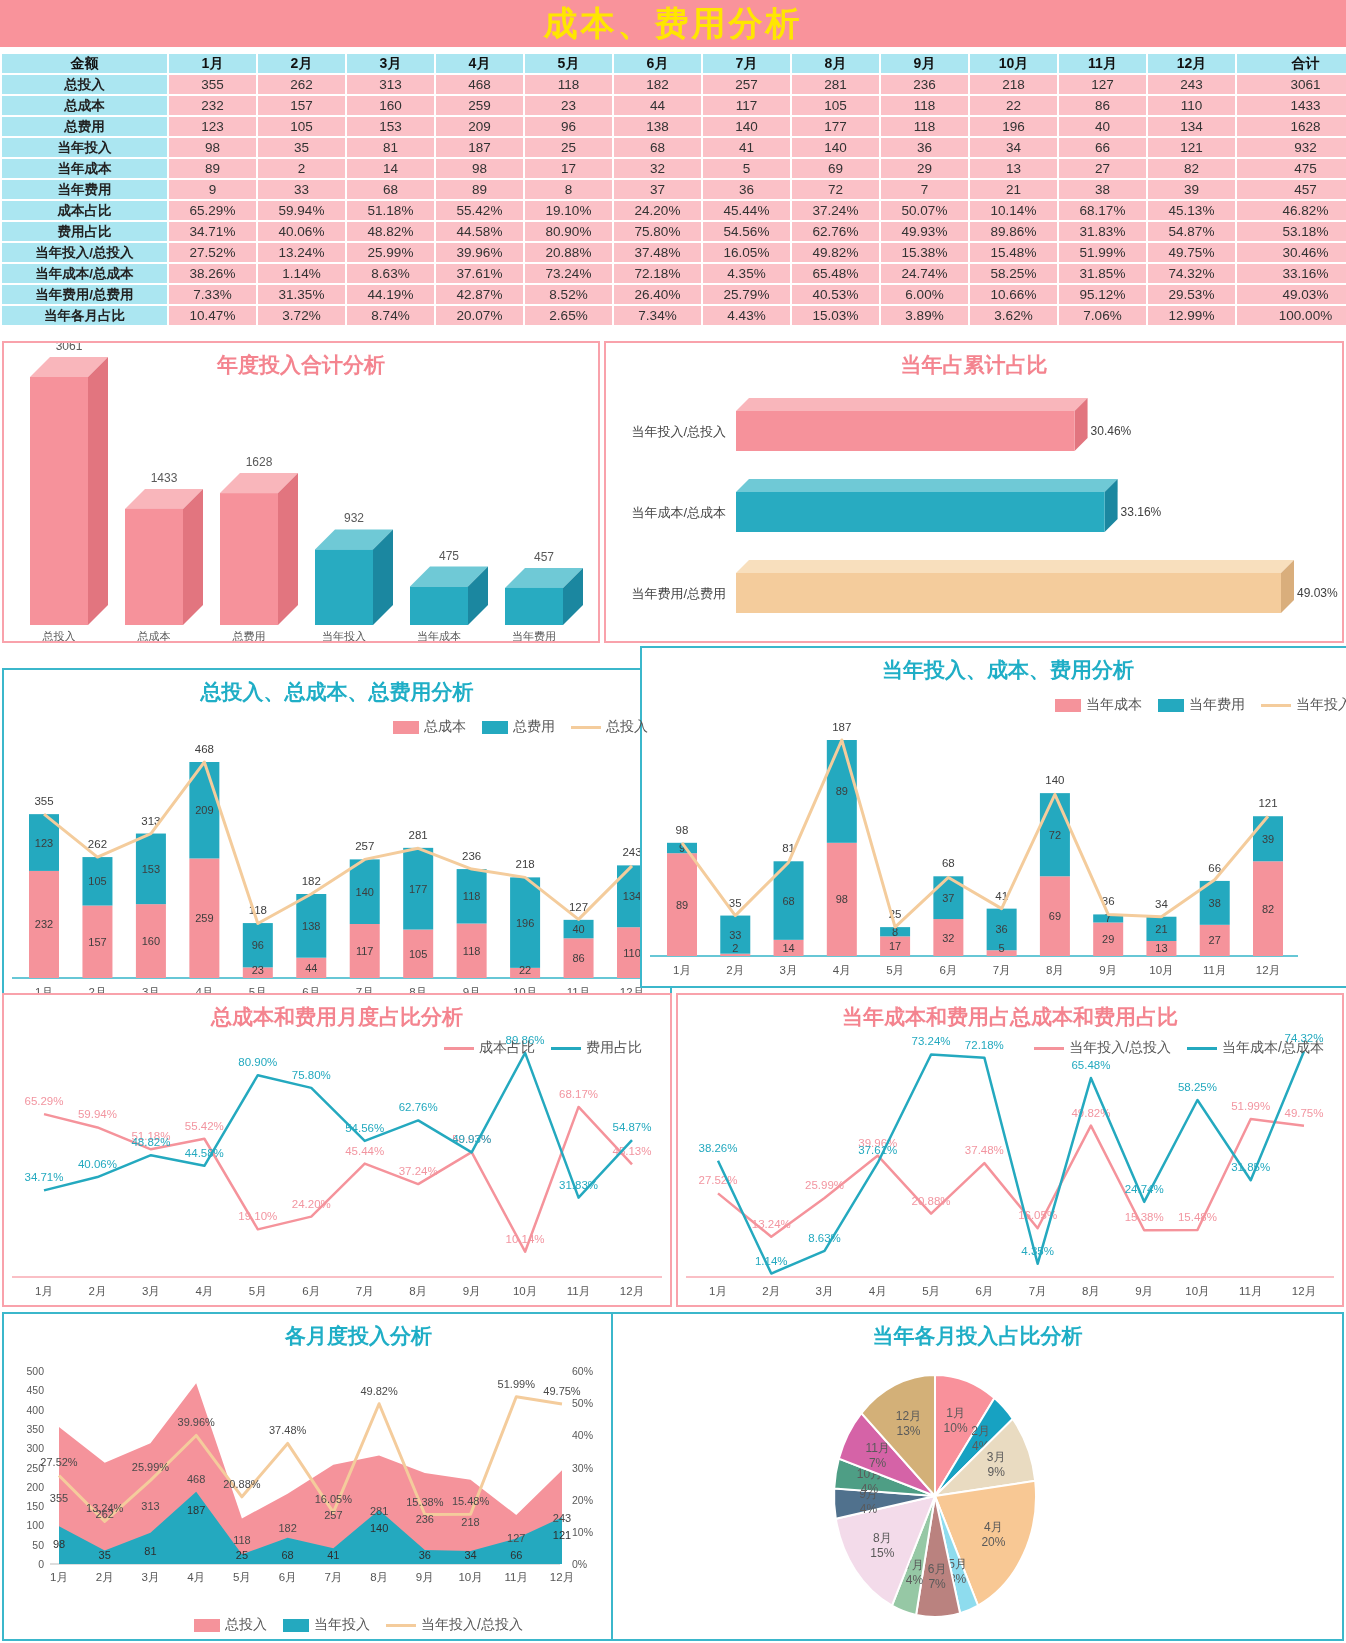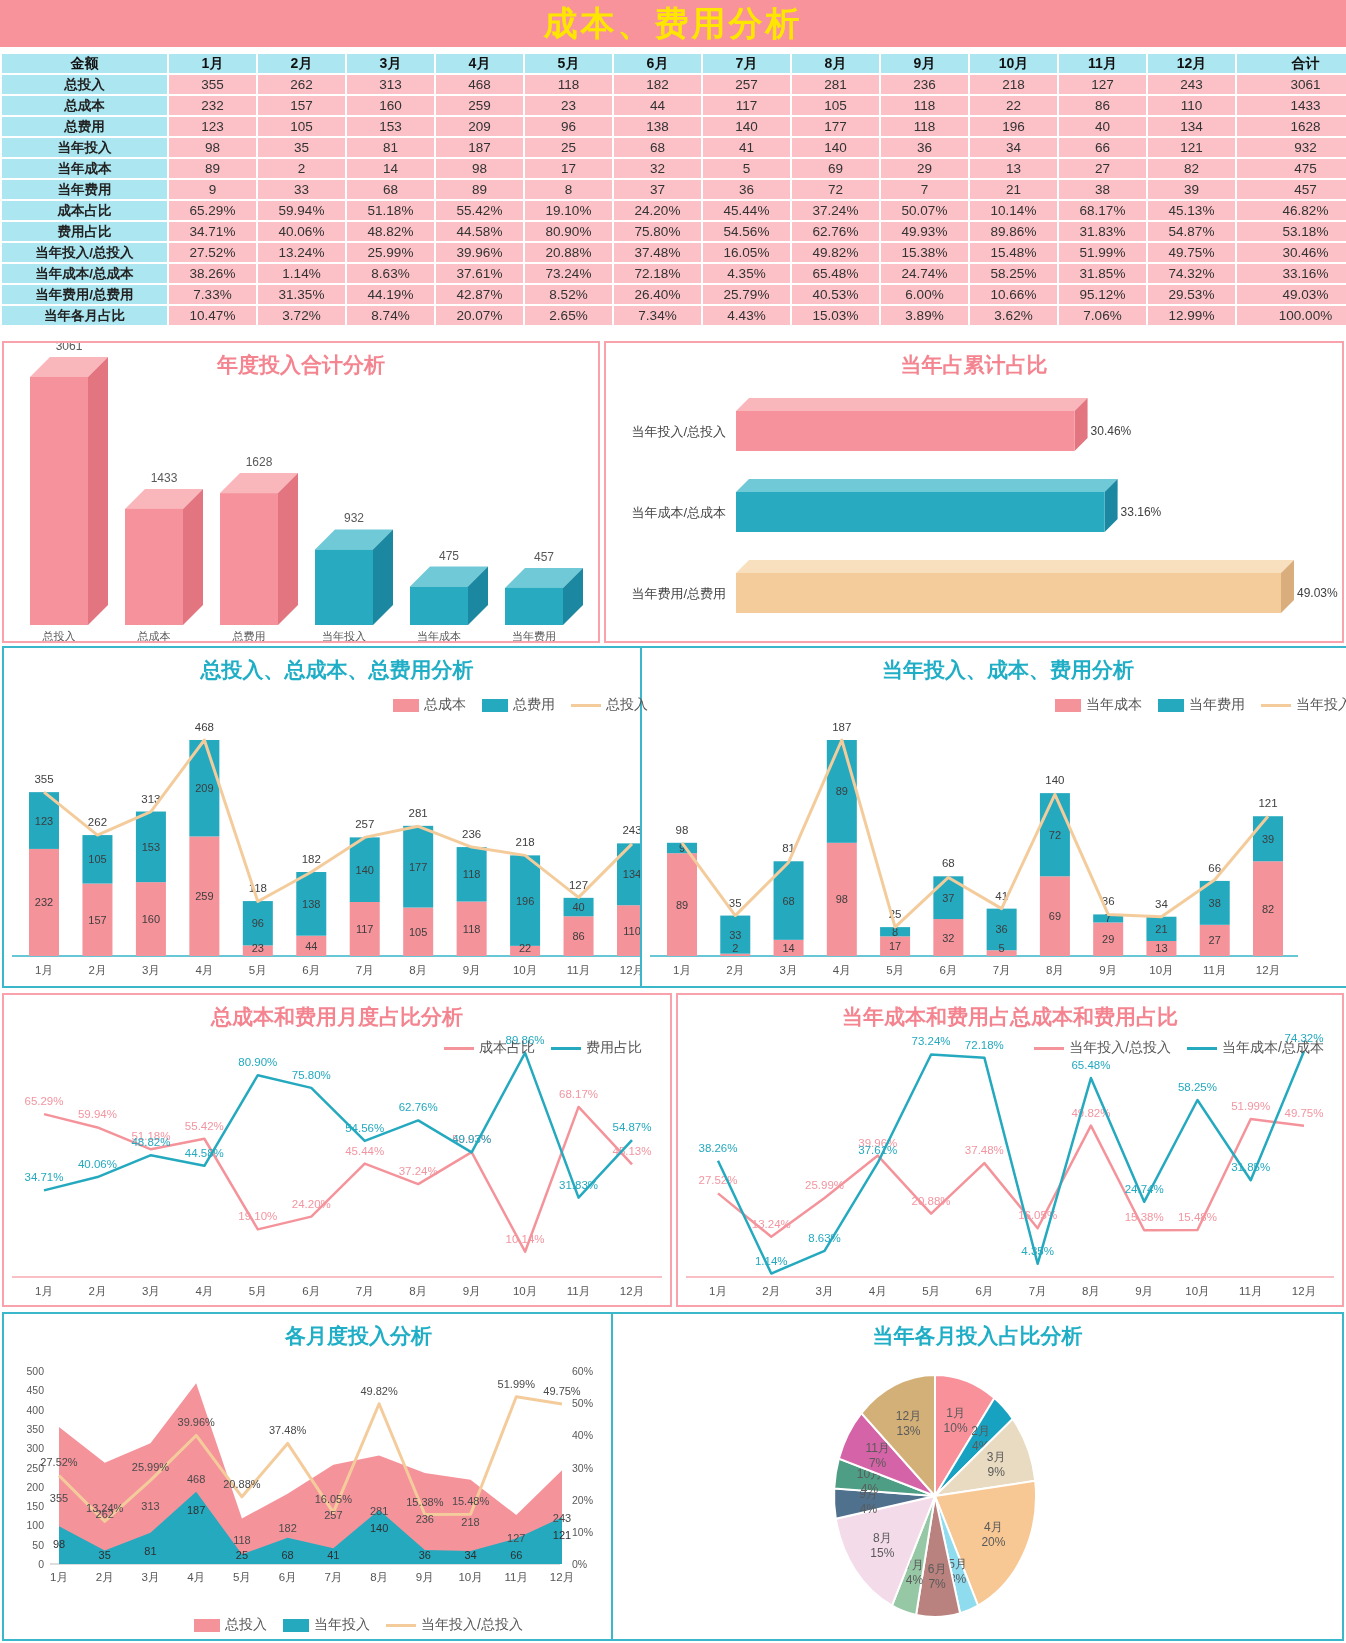--- a/index.html
+++ b/index.html
@@ -302,21 +302,21 @@
       <text x="120" y="174" fill="#444" font-size="13" text-anchor="end">当年成本/总成本</text>
       <text x="514.5947379155618" y="173" fill="#404040" font-size="12" text-anchor="start">33.16%</text>
       <polygon points="130,230 143,217 688,217 675,230" fill="#F8DFBD"></polygon>
       <polygon points="675,230 688,217 688,257 675,270" fill="#D9AE7C"></polygon>
       <rect x="130" y="230" width="545" height="40" fill="#F4CC9C"></rect>
       <text x="120" y="255" fill="#444" font-size="13" text-anchor="end">当年费用/总费用</text>
       <text x="691" y="254" fill="#404040" font-size="12" text-anchor="start">49.03%</text>
     </svg>
 </div>
 
-<div class="panel teal" id="p-totals-by-month" style="left:2px;top:646px;width:670px;height:342px">
+<div class="panel teal" id="p-totals-by-month" style="left:2px;top:668px;width:670px;height:342px">
   <div class="ptitle teal">总投入、总成本、总费用分析</div>
   <div class="legend" id="lg-totals-by-month" style="top:48px;right:22px">
       <span class="item">
         <span class="sw" style="background: rgb(245, 147, 155);"></span>
         <span>总成本</span>
       </span>
       <span class="item">
         <span class="sw" style="background: rgb(36, 169, 191);"></span>
         <span>总费用</span>
       </span>

